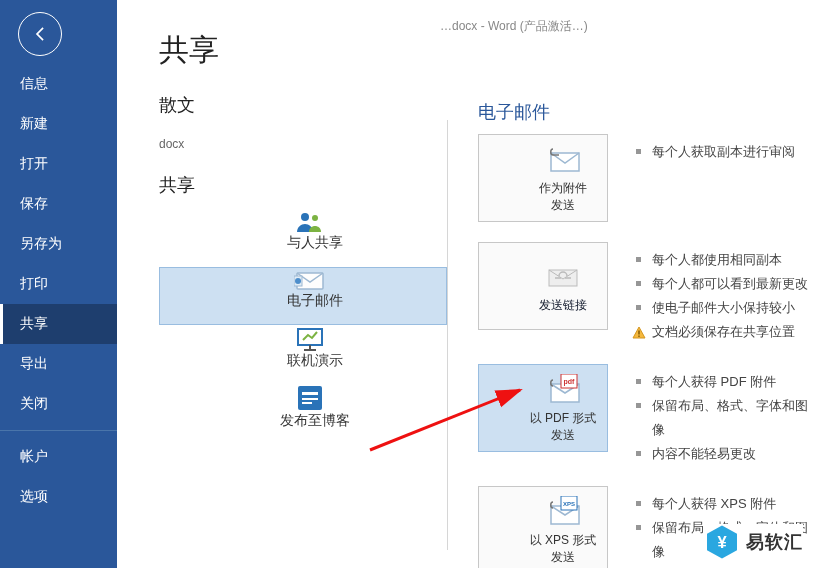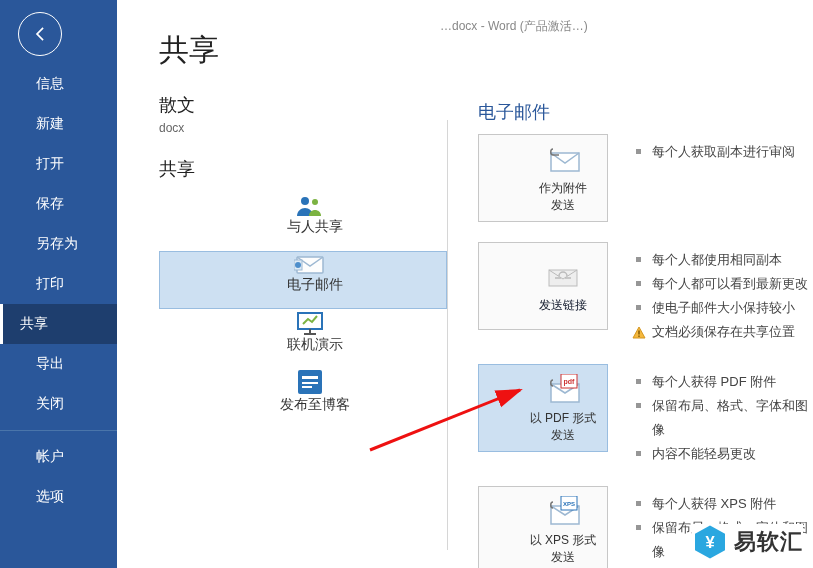--- a/index.html
+++ b/index.html
@@ -1,27 +1,27 @@
 <!DOCTYPE html>
 <html><head>
 <meta charset="utf-8">
 <style>
   * { margin: 0; padding: 0; box-sizing: border-box; }
   body { font-family: "Microsoft YaHei", "Segoe UI", sans-serif; background: #fff; width: 813px; height: 568px; overflow: hidden; position: relative; }
   .main { display: flex; height: 100%; }
   .sidebar { width: 117px; background: #2a579a; color: #fff; display: flex; flex-direction: column; }
   .back-btn { width: 44px; height: 44px; border: 1px solid #fff; border-radius: 50%; display: flex; align-items: center; justify-content: center; margin: 12px 0 8px 18px; cursor: pointer; }
   .back-btn svg { width: 20px; height: 20px; fill: #fff; }
-  .nav-item { padding: 11px 36px; font-size: 14px; cursor: pointer; }
+  .nav-item { padding: 11px 20px; font-size: 14px; cursor: pointer; }
   .nav-item.active { background: #1e3e6e; border-left: 3px solid #fff; padding-left: 17px; }
   .nav-sep { border-top: 1px solid #4a75aa; margin: 6px 0; }
   .content { flex: 1; padding: 30px 0 0 42px; overflow: hidden; display: flex; }
   .left-col { width: 288px; }
   .page-title { font-size: 30px; color: #222; font-weight: 400; margin-bottom: 22px; }
-  .doc-title { font-size: 18px; color: #222; margin-bottom: 4px; }
+  .doc-title { font-size: 18px; color: #222; margin-bottom: 20px; }
   .doc-author { font-size: 12px; color: #666; margin-bottom: 22px; }
   .section-title { font-size: 18px; color: #222; margin-bottom: 12px; }
   .share-list { }
   .share-item { display: flex; align-items: center; height: 58px; padding-left: 14px; cursor: pointer; border: 1px solid transparent; flex-direction: column; }
   .share-item.selected { background: #cde0f2; border: 1px solid #99bde0; }
   .share-item .icon-box { width: 40px; display: flex; align-items: center; justify-content: center; }
   .share-item .label { font-size: 14px; color: #333; margin-left: 10px; }
   .divider-v { width: 1px; background: #d6d6d6; height: 430px; margin-top: 90px; }
   .right-col { flex: 1; padding-left: 30px; }
   .email-heading { font-size: 18px; color: #2a579a; margin-top: 70px; margin-bottom: 10px; }
@@ -32,21 +32,21 @@
   .option-btn .big-icon { height: 34px; display: flex; align-items: center; justify-content: center; margin-bottom: 4px; }
   .option-desc { flex: 1; padding-left: 26px; padding-top: 6px; }
   .option-desc ul { list-style: none; }
   .option-desc li { font-size: 13px; color: #444; line-height: 24px; position: relative; padding-left: 18px; }
   .option-desc li::before { content: ""; width: 5px; height: 5px; background: #969696; position: absolute; left: 2px; top: 9px; border-radius: 0; }
   .option-desc li.warn::before { display: none; }
   .option-desc li.warn .warn-icon { position: absolute; left: -2px; top: 4px; }
   .red-arrow { position: absolute; left: 360px; top: 360px; pointer-events: none; }
   .watermark { position: absolute; right: 10px; bottom: 8px; display: flex; align-items: center; background: #fff; }
   .watermark .logo { width: 36px; height: 36px; }
-  .watermark .wm-text { font-size: 22px; font-weight: bold; color: #333; margin-left: 6px; letter-spacing: 1px; }
+  .watermark .wm-text { font-size: 18px; font-weight: bold; color: #333; margin-left: 6px; letter-spacing: 1px; }
   .top-title { position: absolute; top: 12px; left: 440px; font-size: 12px; color: #888; padding-top: 6px; }
 </style>
 </head>
 <body>
 
 <div class="top-title">…docx - Word (产品激活…)</div>
 
 <div class="main">
   <div class="sidebar">
     <div class="back-btn">

